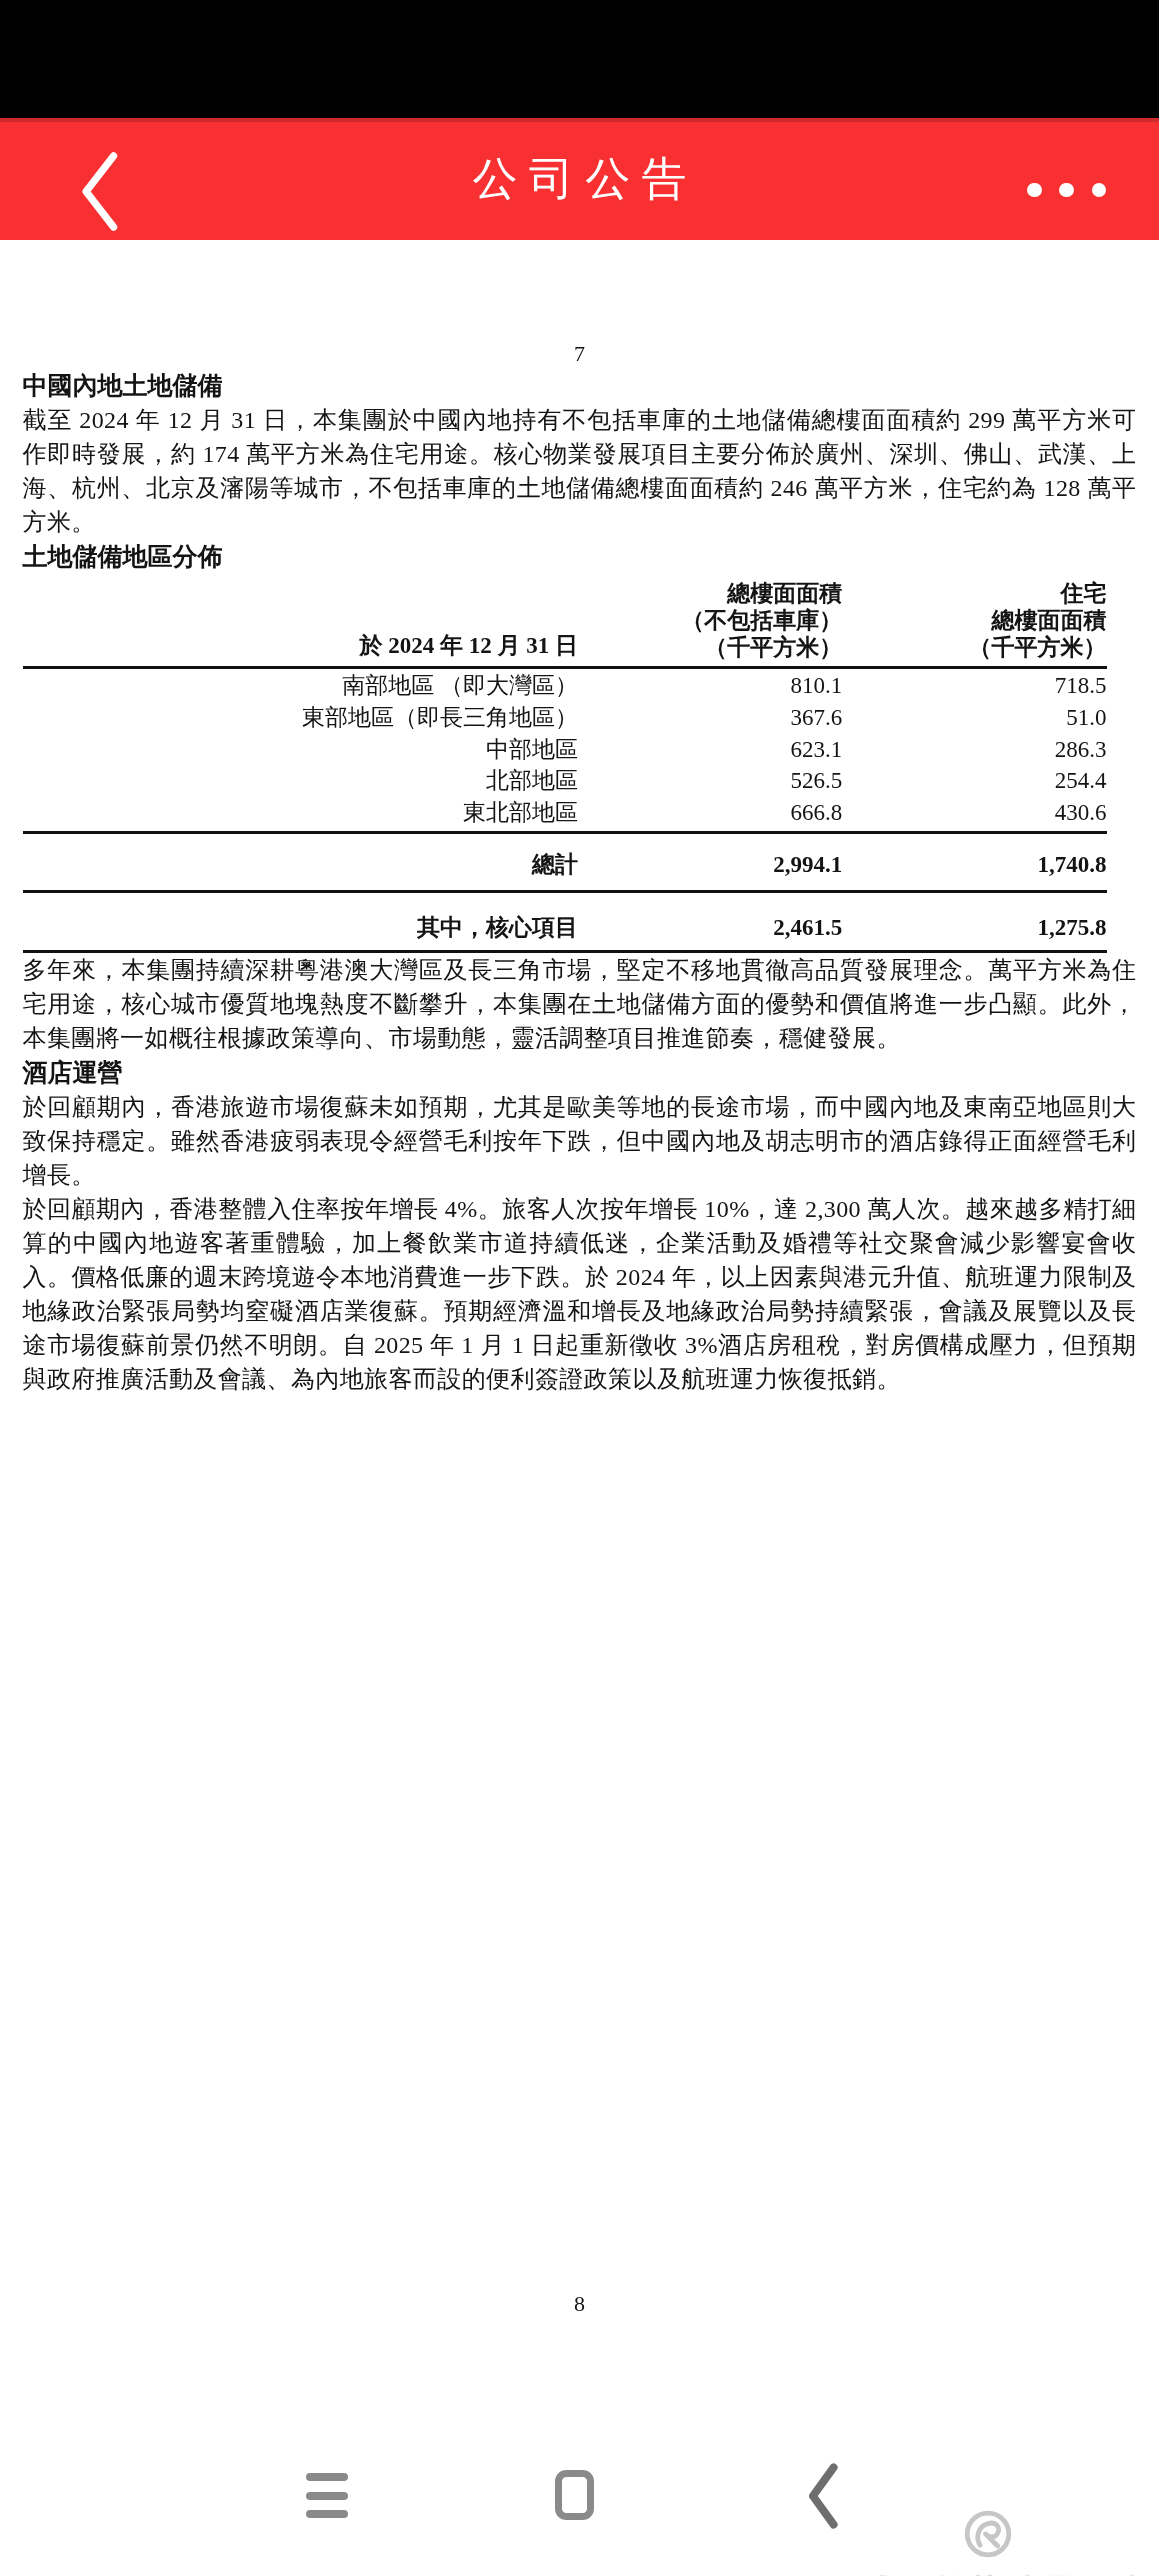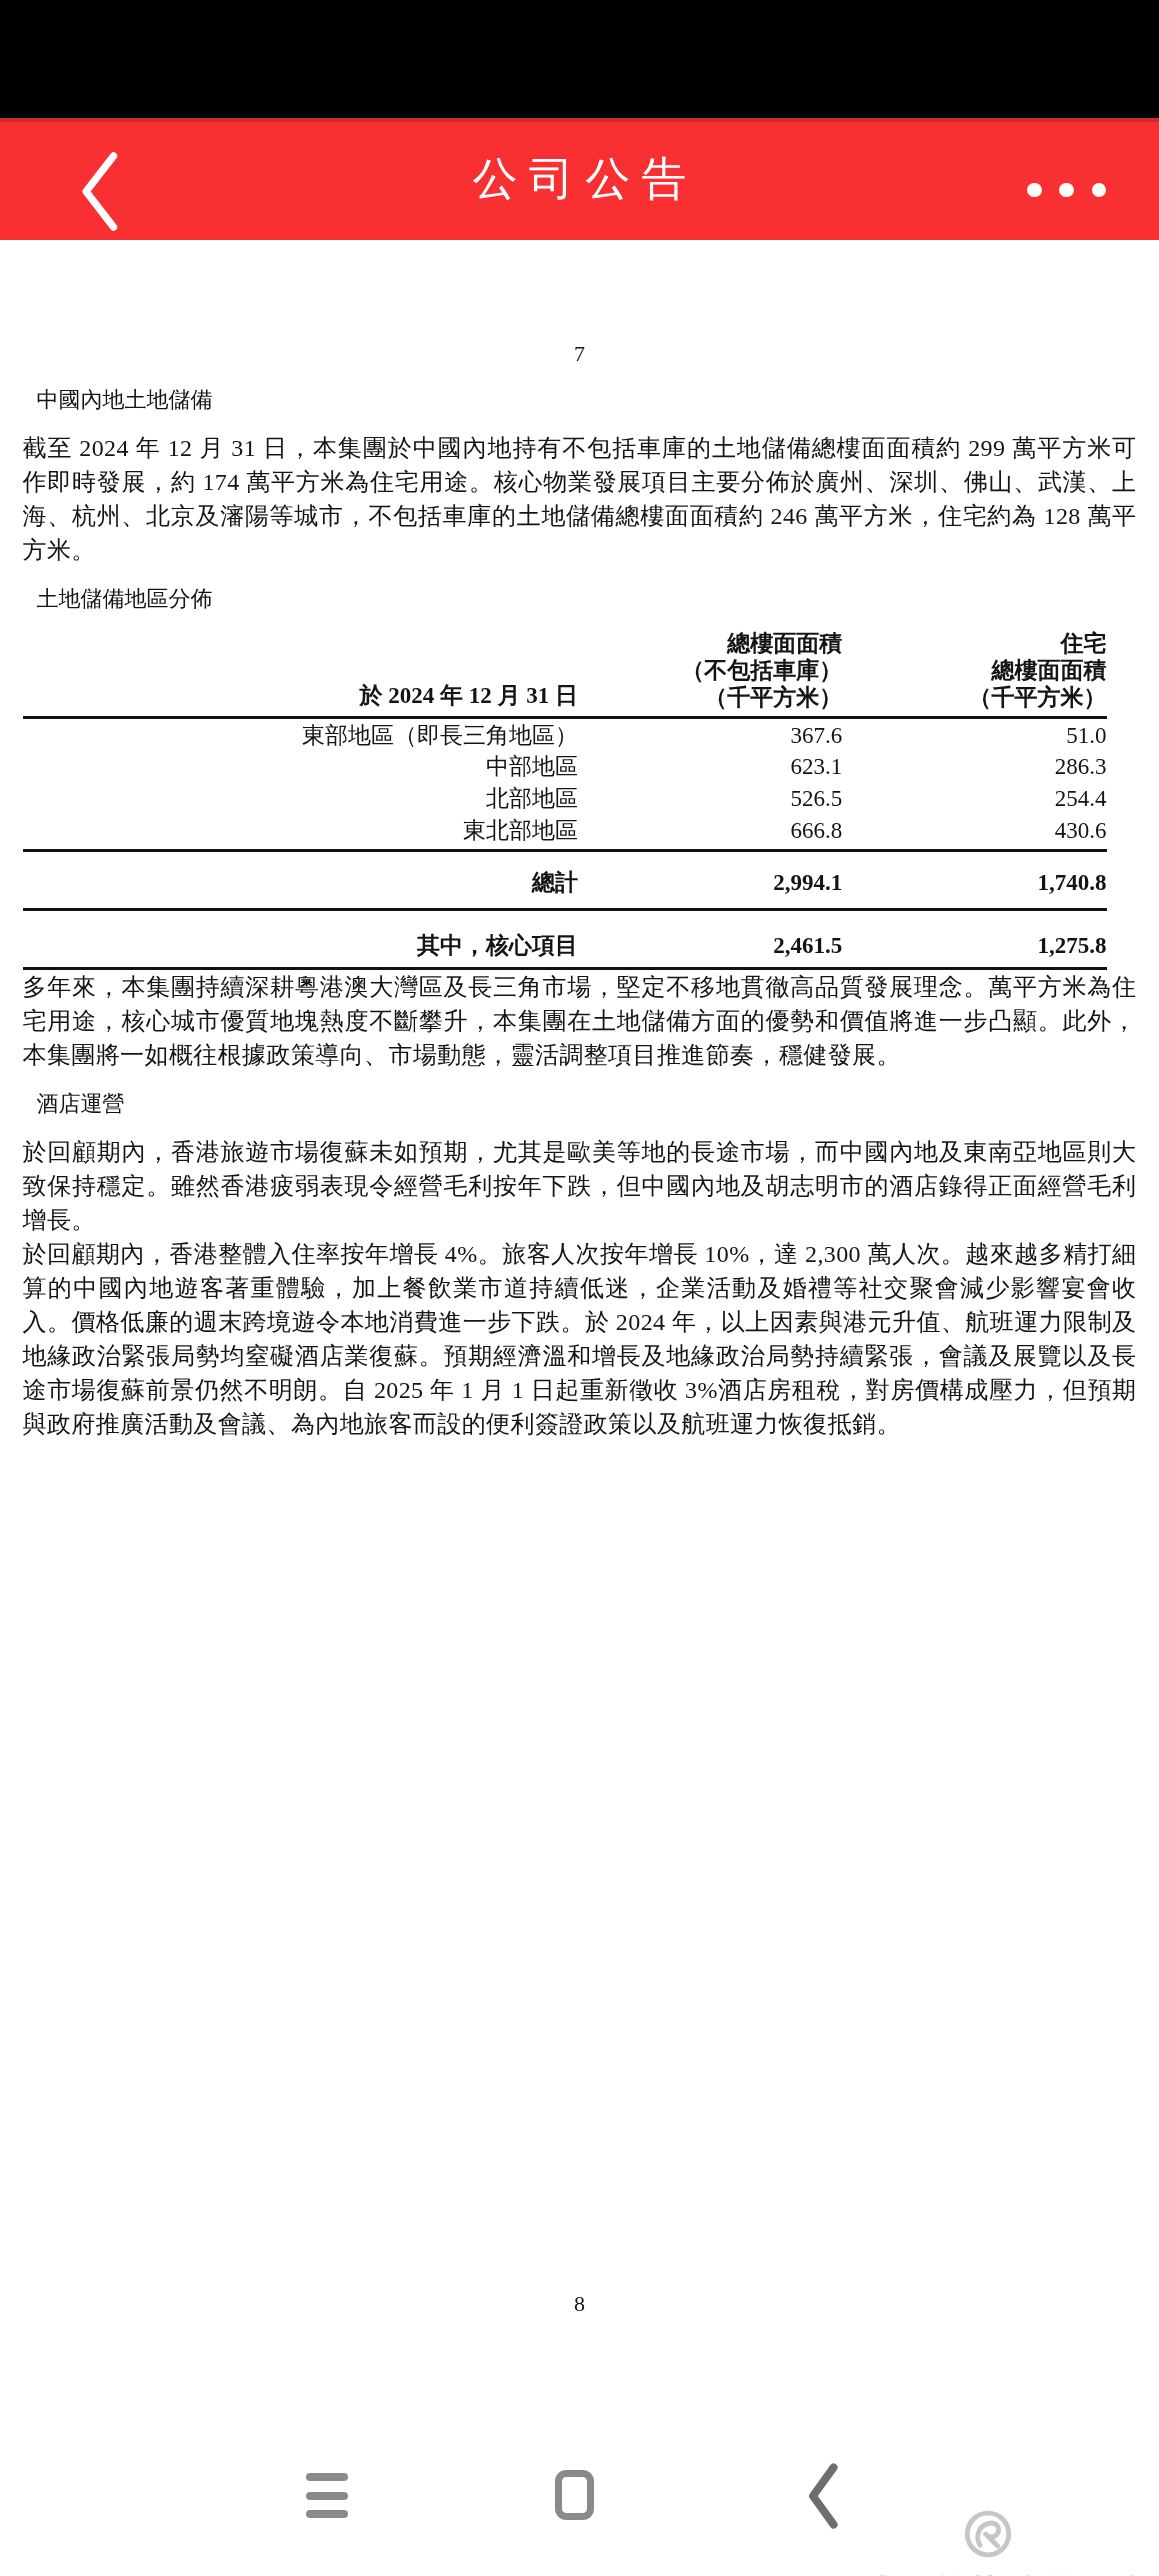--- a/index.html
+++ b/index.html
@@ -20,21 +20,21 @@
     color:#ffffff;font-family:"Liberation Sans","DejaVu Sans",sans-serif;
     font-size:45px;letter-spacing:11.3px;font-weight:400;margin-left:11.3px;
   }
   .more-btn{position:absolute;right:53px;top:48px;width:97px;height:48px;display:flex;align-items:center;justify-content:flex-end;gap:17.7px;cursor:pointer;background:transparent;border:none;padding:0;}
   .dot{width:14.5px;height:14.5px;border-radius:50%;background:#ffffff;}
   
   .doc{position:absolute;top:262px;left:0;width:1159px;}
   .doc-inner{padding:0 22.5px;}
   .page-num{width:100%;text-align:center;font-size:22px;line-height:29px;margin-top:77px;}
   .page-num-bottom{position:absolute;top:2291px;left:0;width:1159px;text-align:center;font-size:22px;}
-  h2.sec{font-size:22px;line-height:35px;font-weight:400;margin:14px;}
+  h2.sec{font-size:25px;line-height:35px;font-weight:700;margin:0;}
   .h-land{margin-top:127px;}
   .h-table{margin-top:42px;}
   .h-hotel{margin-top:16px;}
   p.body-p{
     font-size:24px;line-height:34px;margin:0;text-align:justify;
     letter-spacing:0.4px;
   }
   .p1{margin-top:3.2px;}
   .p2{margin-top:14.5px;}
   .p3{margin-top:1.6px;}
@@ -115,20 +115,25 @@
         <div>（不包括車庫）</div>
         <div>（千平方米）</div>
       </td>
       <td class="t-colhead">
         <div>住宅</div>
         <div>總樓面面積</div>
         <div>（千平方米）</div>
       </td>
     </tr>
     <tr class="d-row">
+      <td>南部地區 （即大灣區）</td>
+      <td class="num">810.1</td>
+      <td class="num">718.5</td>
+    </tr>
+    <tr class="d-row">
       <td>東部地區（即長三角地區）</td>
       <td class="num">367.6</td>
       <td class="num">51.0</td>
     </tr>
     <tr class="d-row">
       <td>中部地區</td>
       <td class="num">623.1</td>
       <td class="num">286.3</td>
     </tr>
     <tr class="d-row">

